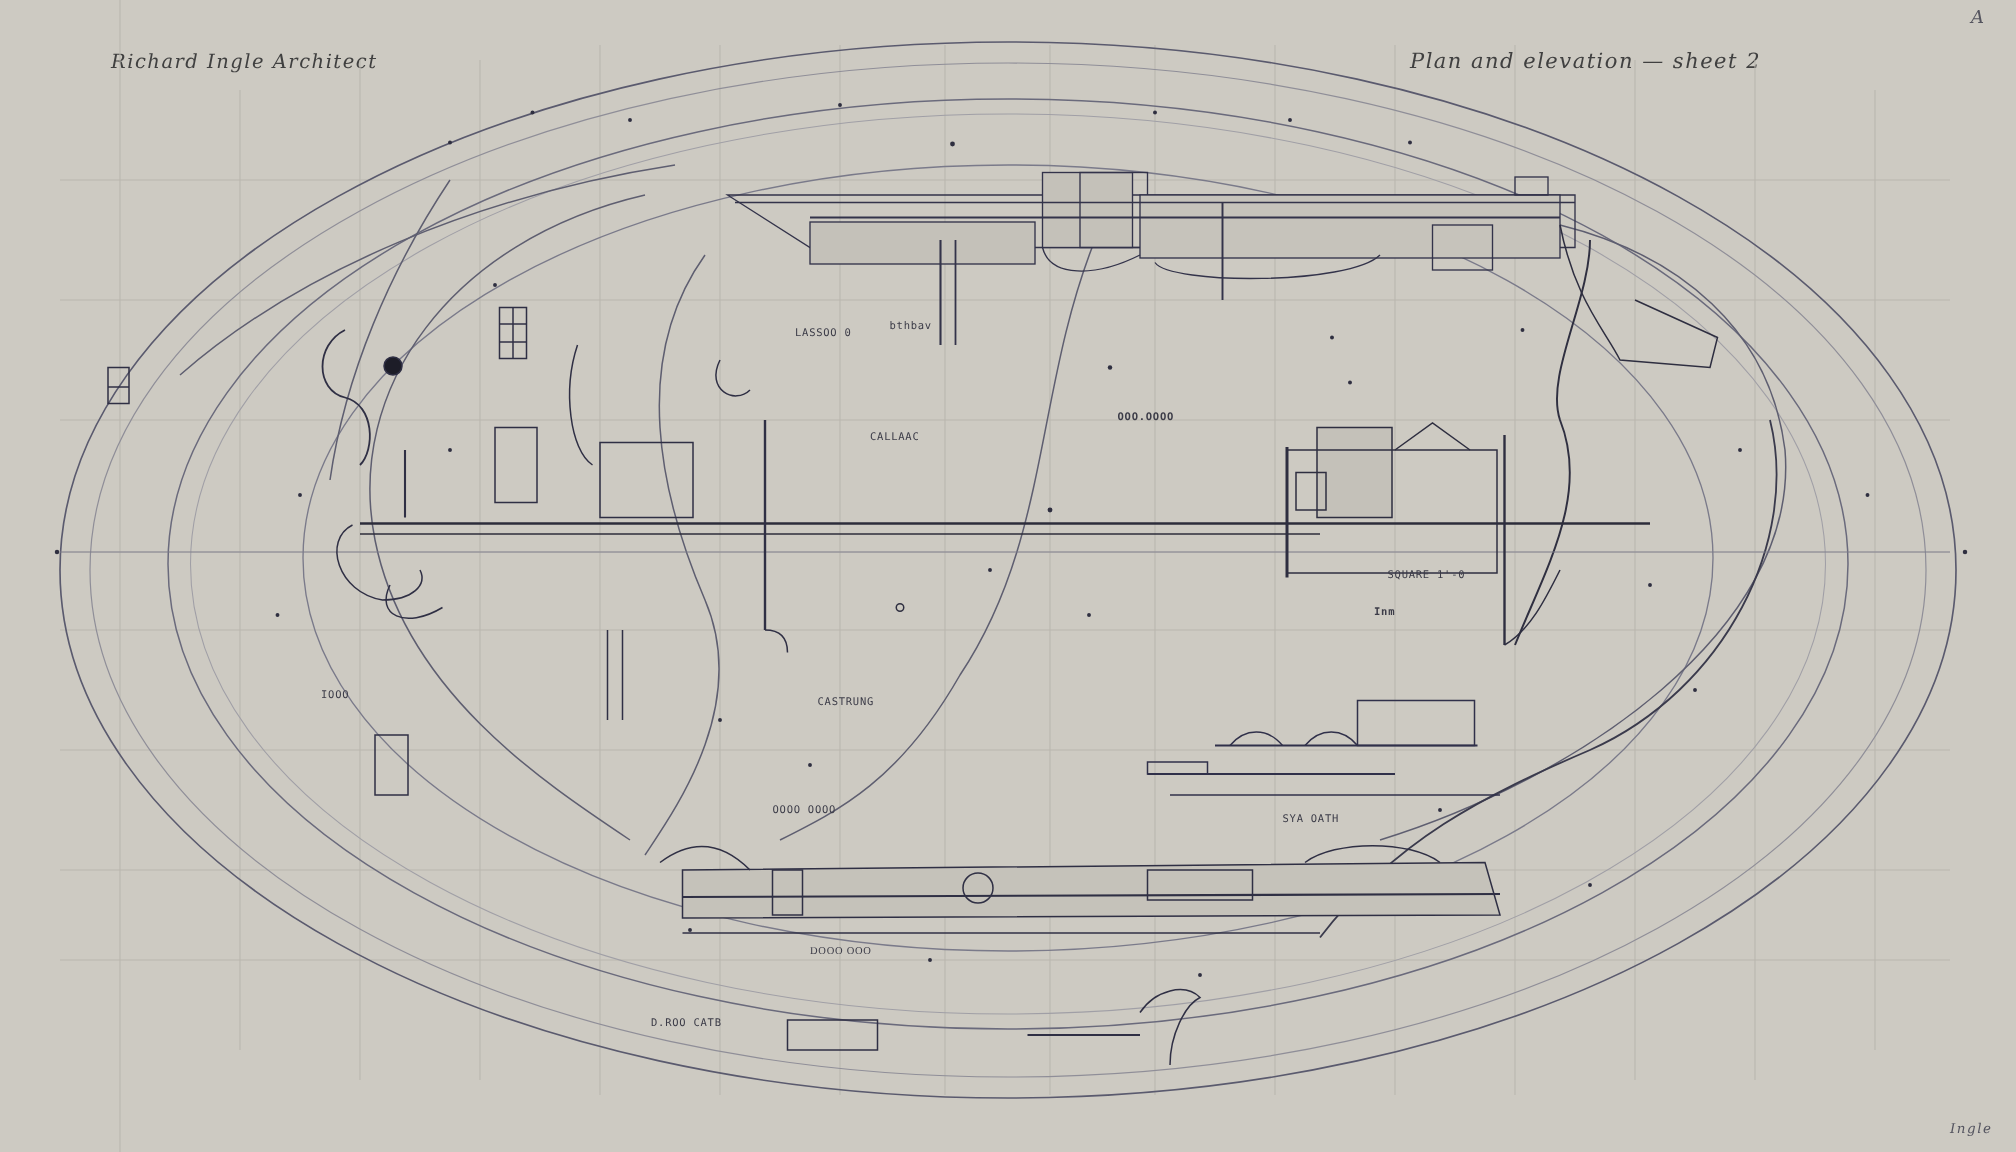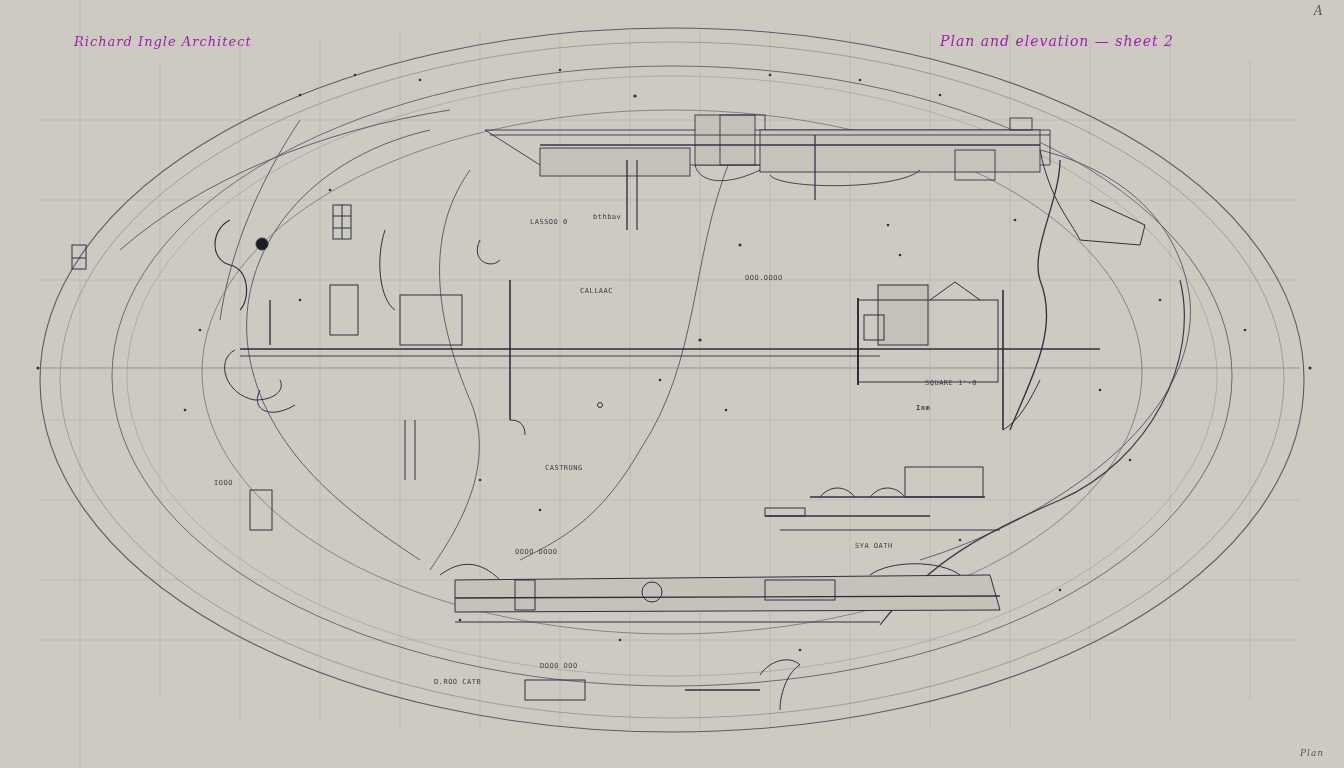--- a/index.html
+++ b/index.html
@@ -1,34 +1,34 @@
 <!DOCTYPE html>
 <html><head>
 <meta charset="utf-8">
 <style>
   html, body { margin:0; padding:0; }
   body { width:1344px; height:768px; overflow:hidden; background:#cbc8c0; }
   .sheet { position:relative; width:1344px; height:768px; background:#cdcac2; }
   svg { position:absolute; left:0; top:0; }
-  .hand { position:absolute; font-family:"DejaVu Serif", serif; font-style:italic; color:#a21caf; letter-spacing:1px; }
+  .hand { position:absolute; font-family:"DejaVu Serif", serif; font-style:italic; color:#404040; letter-spacing:1px; }
   .title-left { left:74px; top:34px; font-size:13px; }
   .title-right { left:940px; top:33px; font-size:14px;text-align:right; }
   .corner-mark { left:1314px; top:4px; font-size:12px; color:#55555f; }
   .signature { left:1300px; top:748px; font-size:9px; color:#555560; }
   .lbl { position:absolute; font-family:"DejaVu Sans Mono", monospace; font-size:7px; color:#3c3c48; letter-spacing:0.5px; white-space:nowrap; }
 </style>
 </head>
 <body>
 
 <div class="sheet">
 
   <div class="hand title-left">Richard Ingle Architect</div>
   <div class="hand title-right">Plan and elevation — sheet 2</div>
   <div class="hand corner-mark">A</div>
-  <div class="hand signature">Plan</div>
+  <div class="hand signature">Ingle</div>
 
   <svg width="1344" height="768" viewBox="0 0 1344 768">
 
     <g stroke="#b9b6ae" stroke-width="0.7">
       <line x1="80" y1="0" x2="80" y2="768"></line>
         <line x1="160" y1="60" x2="160" y2="700"></line>
       <line x1="240" y1="40" x2="240" y2="720"></line>
         <line x1="320" y1="40" x2="320" y2="720"></line>
       <line x1="400" y1="30" x2="400" y2="730"></line>
         <line x1="480" y1="30" x2="480" y2="730"></line>
@@ -189,21 +189,21 @@
     <g stroke="#2f2f44" fill="none">
       <rect x="72" y="245" width="14" height="24"></rect>
       <line x1="72" y1="258" x2="86" y2="258"></line>
     </g>
   </svg>
 
   <span class="lbl" style="left:530px;top:218px;text-align:center;">LASSOO 0</span>
   <span class="lbl" style="left:593px;top:213px;text-align:right;">bthbav</span>
   <span class="lbl" style="left:580px;top:287px;">CALLAAC</span>
   <span class="lbl" style="left:545px;top:464px;">CASTRUNG</span>
-  <span class="lbl" style="left:745px;top:274px;">OOO.OOOO</span>
+  <span class="lbl" style="left:745px;top:274px;font-weight:bold;">OOO.OOOO</span>
   <span class="lbl" style="left:916px;top:404px;font-weight:bold;">Inm</span>
   <span class="lbl" style="left:925px;top:379px;">SQUARE 1'-0</span>
   <span class="lbl" style="left:855px;top:542px;">SYA OATH</span>
-  <span class="lbl" style="left:540px;top:662px;">DOOO OOO</span>
+  <span class="lbl" style="left:540px;top:630px;font-family:Liberation Serif, serif;">DOOO OOO</span>
   <span class="lbl" style="left:434px;top:678px;">D.ROO CATB</span>
-  <span class="lbl" style="left:515px;top:548px;">OOOO OOOO</span>
-  <span class="lbl" style="left:214px;top:459px;margin-top:20px;">IOOO</span>
+  <span class="lbl" style="left:515px;top:536px;">OOOO OOOO</span>
+  <span class="lbl" style="left:214px;top:459px;">IOOO</span>
 </div>
 
 </body></html>

